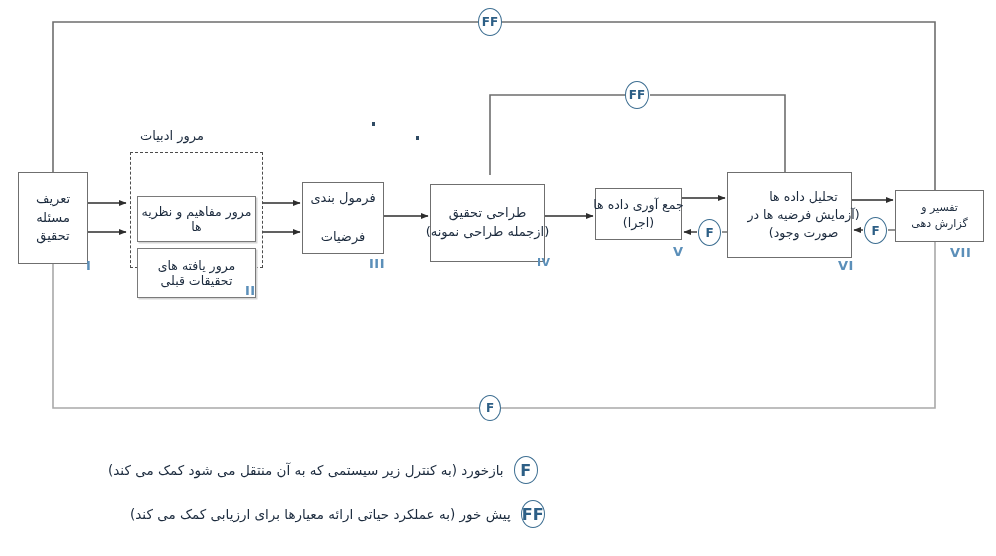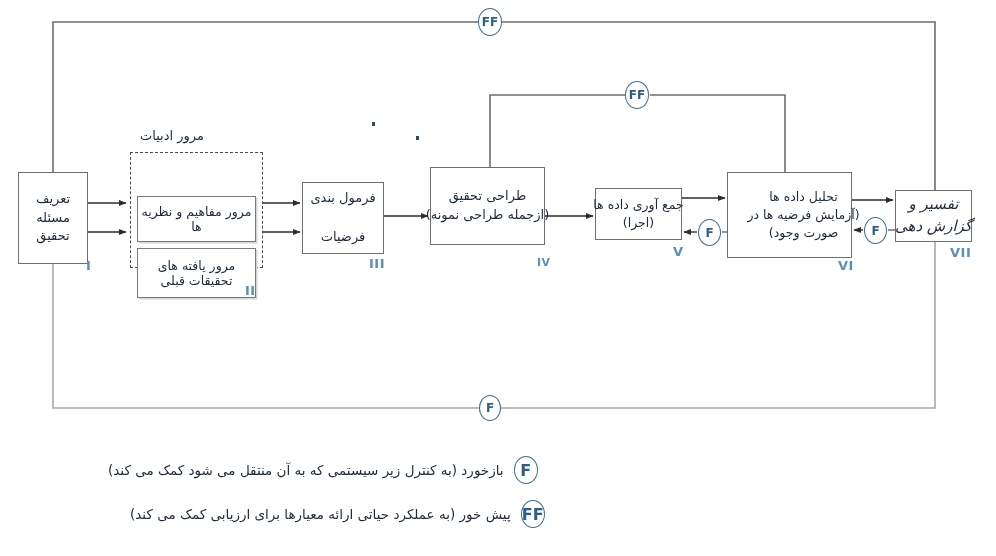--- a/index.html
+++ b/index.html
@@ -106,40 +106,40 @@
     <span class="ln">تحقیقات قبلی</span>
   </div>
   <div class="numeral" style="left:245px;top:283px;font-size:13px;">II</div>
 
   <div class="node" style="left:302px;top:182px;width:82px;height:72px;font-size:13px;gap:20px;">
     <span class="ln">فرمول بندی</span>
     <span class="ln">فرضیات</span>
   </div>
   <div class="numeral" style="left:369px;top:256px;font-size:13px;">III</div>
 
-  <div class="node" style="left:430px;top:167px;width:115px;height:78px;font-size:13px;">
+  <div class="node" style="left:430px;top:184px;width:115px;height:78px;font-size:13px;">
     <span class="ln">طراحی تحقیق</span>
     <span class="ln">(ازجمله طراحی نمونه)</span>
   </div>
   <div class="numeral" style="left:537px;top:256px;font-size:11px;">IV</div>
 
   <div class="node" style="left:595px;top:188px;width:87px;height:52px;font-size:12.5px;">
     <span class="ln">جمع آوری داده ها</span>
     <span class="ln">(اجرا)</span>
   </div>
   <div class="numeral" style="left:673px;top:244px;font-size:13px;">V</div>
 
   <div class="node" style="left:727px;top:172px;width:125px;height:86px;font-size:12.5px;padding-left:28px;">
     <span class="ln">تحلیل داده ها</span>
     <span class="ln">(آزمایش فرضیه ها در</span>
     <span class="ln">صورت وجود)</span>
   </div>
   <div class="numeral" style="left:838px;top:258px;font-size:13px;text-align:right;">VI</div>
 
-  <div class="node" style="left:895px;top:190px;width:77px;height:52px;font-size:15px;font-style:italic;">
+  <div class="node" style="left:895px;top:190px;width:89px;height:52px;font-size:11px;">
     <span class="ln">تفسیر و</span>
     <span class="ln">گزارش دهی</span>
   </div>
   <div class="numeral" style="left:950px;top:245px;font-size:13px;">VII</div>
 
   <div class="fcircle" style="left:478px;top:8px;width:24px;height:28px;font-size:12px;">FF</div>
 
   <div class="fcircle" style="left:625px;top:81px;width:24px;height:28px;font-size:12px;">FF</div>
 
   <div class="fcircle" style="left:479px;top:395px;width:22px;height:26px;font-size:12px;">F</div>

